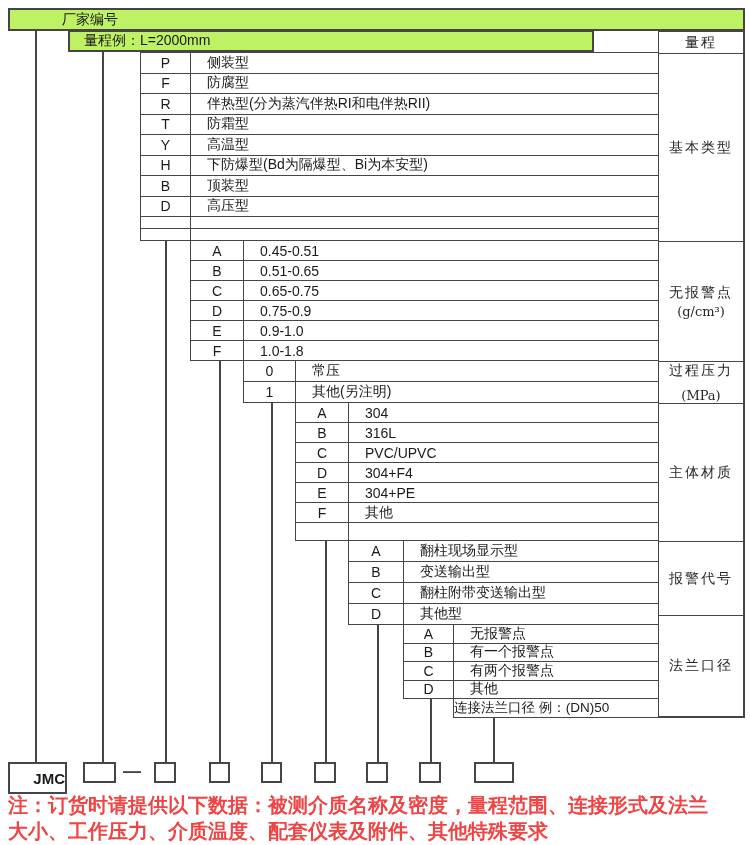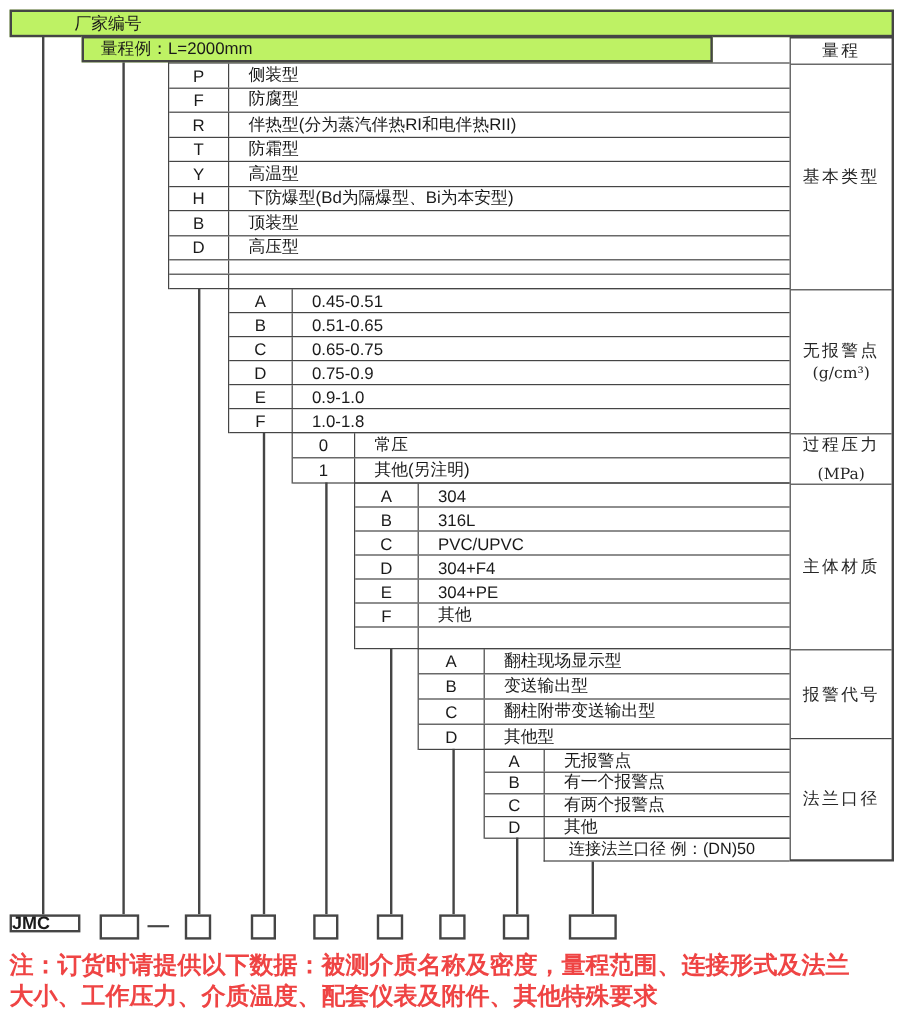--- a/index.html
+++ b/index.html
@@ -24,40 +24,40 @@
 
   .bt{ left:140px; top:52px;  width:518px; }  .bt .grow{ height:20.5px; } .bt .grow.empty{ height:12px; } .bt .gcode{ width:50px; }
   .md{ left:190px; top:240px; width:468px; }  .md .grow{ height:20px; }   .md .gcode{ width:53px; }
   .gy{ left:243px; top:360px; width:415px; }  .gy .grow{ height:21px; }   .gy .gcode{ width:52px; }
   .zt{ left:295px; top:402px; width:363px; }  .zt .grow{ height:20px; }   .zt .grow.empty{ height:18px; } .zt .gcode{ width:53px; }
   .xs{ left:348px; top:540px; width:310px; }  .xs .grow{ height:21px; }   .xs .gcode{ width:55px; }
   .bj{ left:403px; top:624px; width:255px; }  .bj .grow{ height:18.5px; } .bj .gcode{ width:50px; }
 
   .flrow{ left:453px; top:698px; width:205px; height:20px;
           border-top:1.5px solid var(--ln); border-left:1.5px solid var(--ln); border-bottom:1.5px solid var(--ln);
-          display:flex; align-items:center; padding-left:20px; font-size:13.5px; white-space:nowrap; }
+          display:flex; align-items:center; padding-left:0; font-size:13.5px; white-space:nowrap; }
 
   
   .labelcol{ left:658px; top:30px; width:87px; height:688px;
              border:1.5px solid var(--ln); border-right-width:2px; border-top-width:2px; border-bottom-width:2px;
              display:flex; flex-direction:column; }
   .lcell{ box-sizing:border-box; border-bottom:1.5px solid var(--ln);
           display:flex; flex-direction:column; align-items:center; justify-content:center;
           font-family:"DejaVu Serif","Liberation Serif",serif; font-size:14px; color:#262626; letter-spacing:2px; }
   .lcell:last-child{ border-bottom:none; flex:1; }
   .lc-range{ height:22px; } .lc-bt{ height:188px; } .lc-md{ height:120px; } .lc-gy{ height:42px;justify-content:space-between; }
   .lc-zt{ height:138px; } .lc-xs{ height:84px; } .lc-bj{ height:74px; }
   .lsub{ letter-spacing:0; font-size:13px; margin-top:2px; }
 
   
   .vline{ position:absolute; width:1.5px; background:var(--ln); }
 
   
   .cbox{ position:absolute; top:762px; height:21px; box-sizing:border-box; border:2px solid var(--ln); background:#fff; }
-  .jmc{ left:8px; top:762px; width:59px; height:15px; display:flex; align-items:center; justify-content:flex-start;
+  .jmc{ left:8px; top:762px; width:59px; height:32px; display:flex; align-items:center; justify-content:flex-end;
         font-weight:bold; font-size:15px; }
   .dash{ position:absolute; left:119px; top:761px; width:26px; height:21px; display:flex; align-items:center;
          justify-content:center; color:var(--ln); font-weight:bold; font-size:18px; }
 
   
   .note{ position:absolute; left:8px; top:792px; width:740px; font-size:20px; font-weight:bold;
          line-height:26px; white-space:nowrap; }
 </style>
 </head>
 <body>

